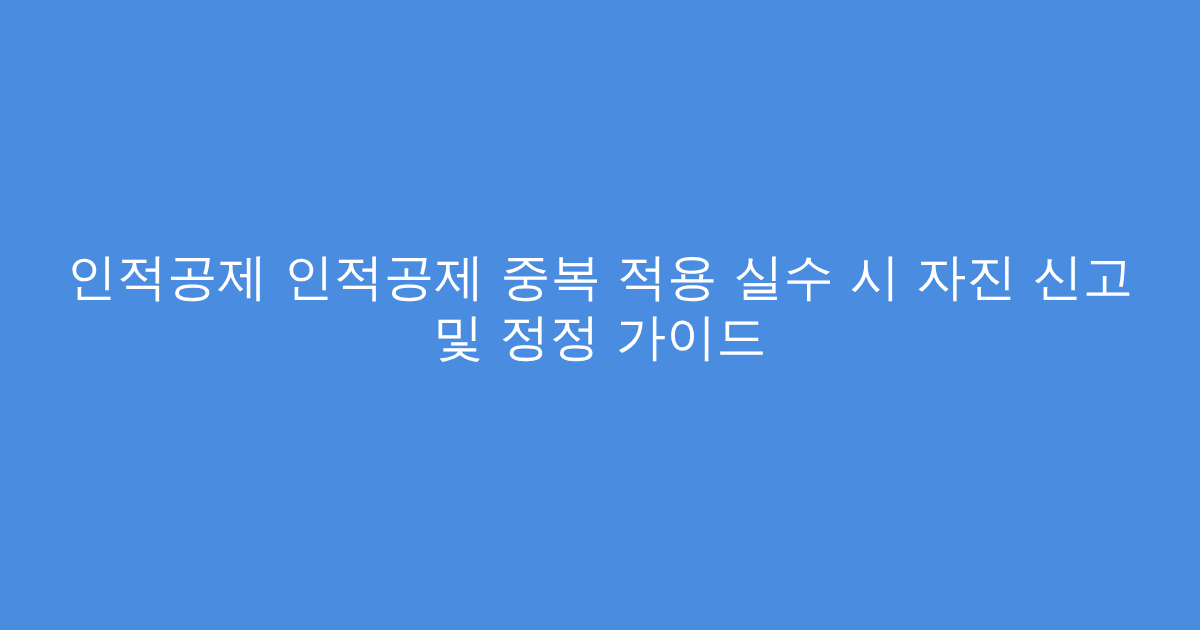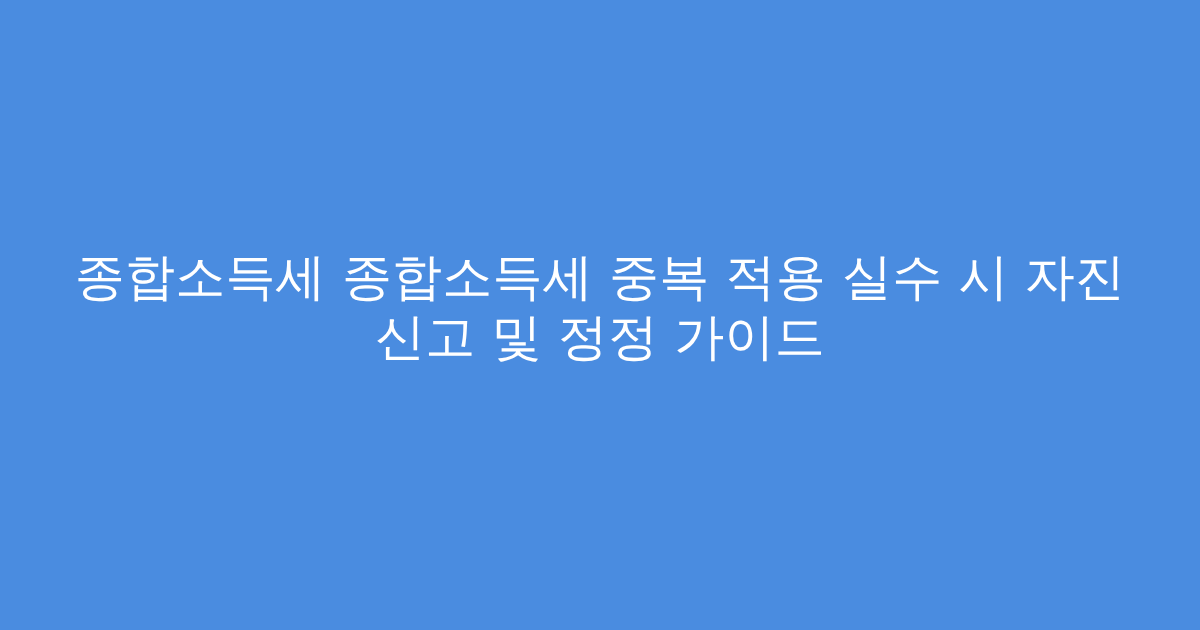--- a/index.html
+++ b/index.html
@@ -50,17 +50,17 @@
     white-space: pre-line;
   }
 </style>
 </head>
 <body>
 
 <div class="og-card">
 
   <div class="headline-block">
 
-    <h1 class="headline">종합소득세 종합소득세 중복 적용 실수 시 자진 신고 및 정정 가이드</h1>
+    <h1 class="headline">인적공제 인적공제 중복 적용 실수 시 자진 신고 및 정정 가이드</h1>
 
   </div>
 
 </div>
 
 </body></html>

